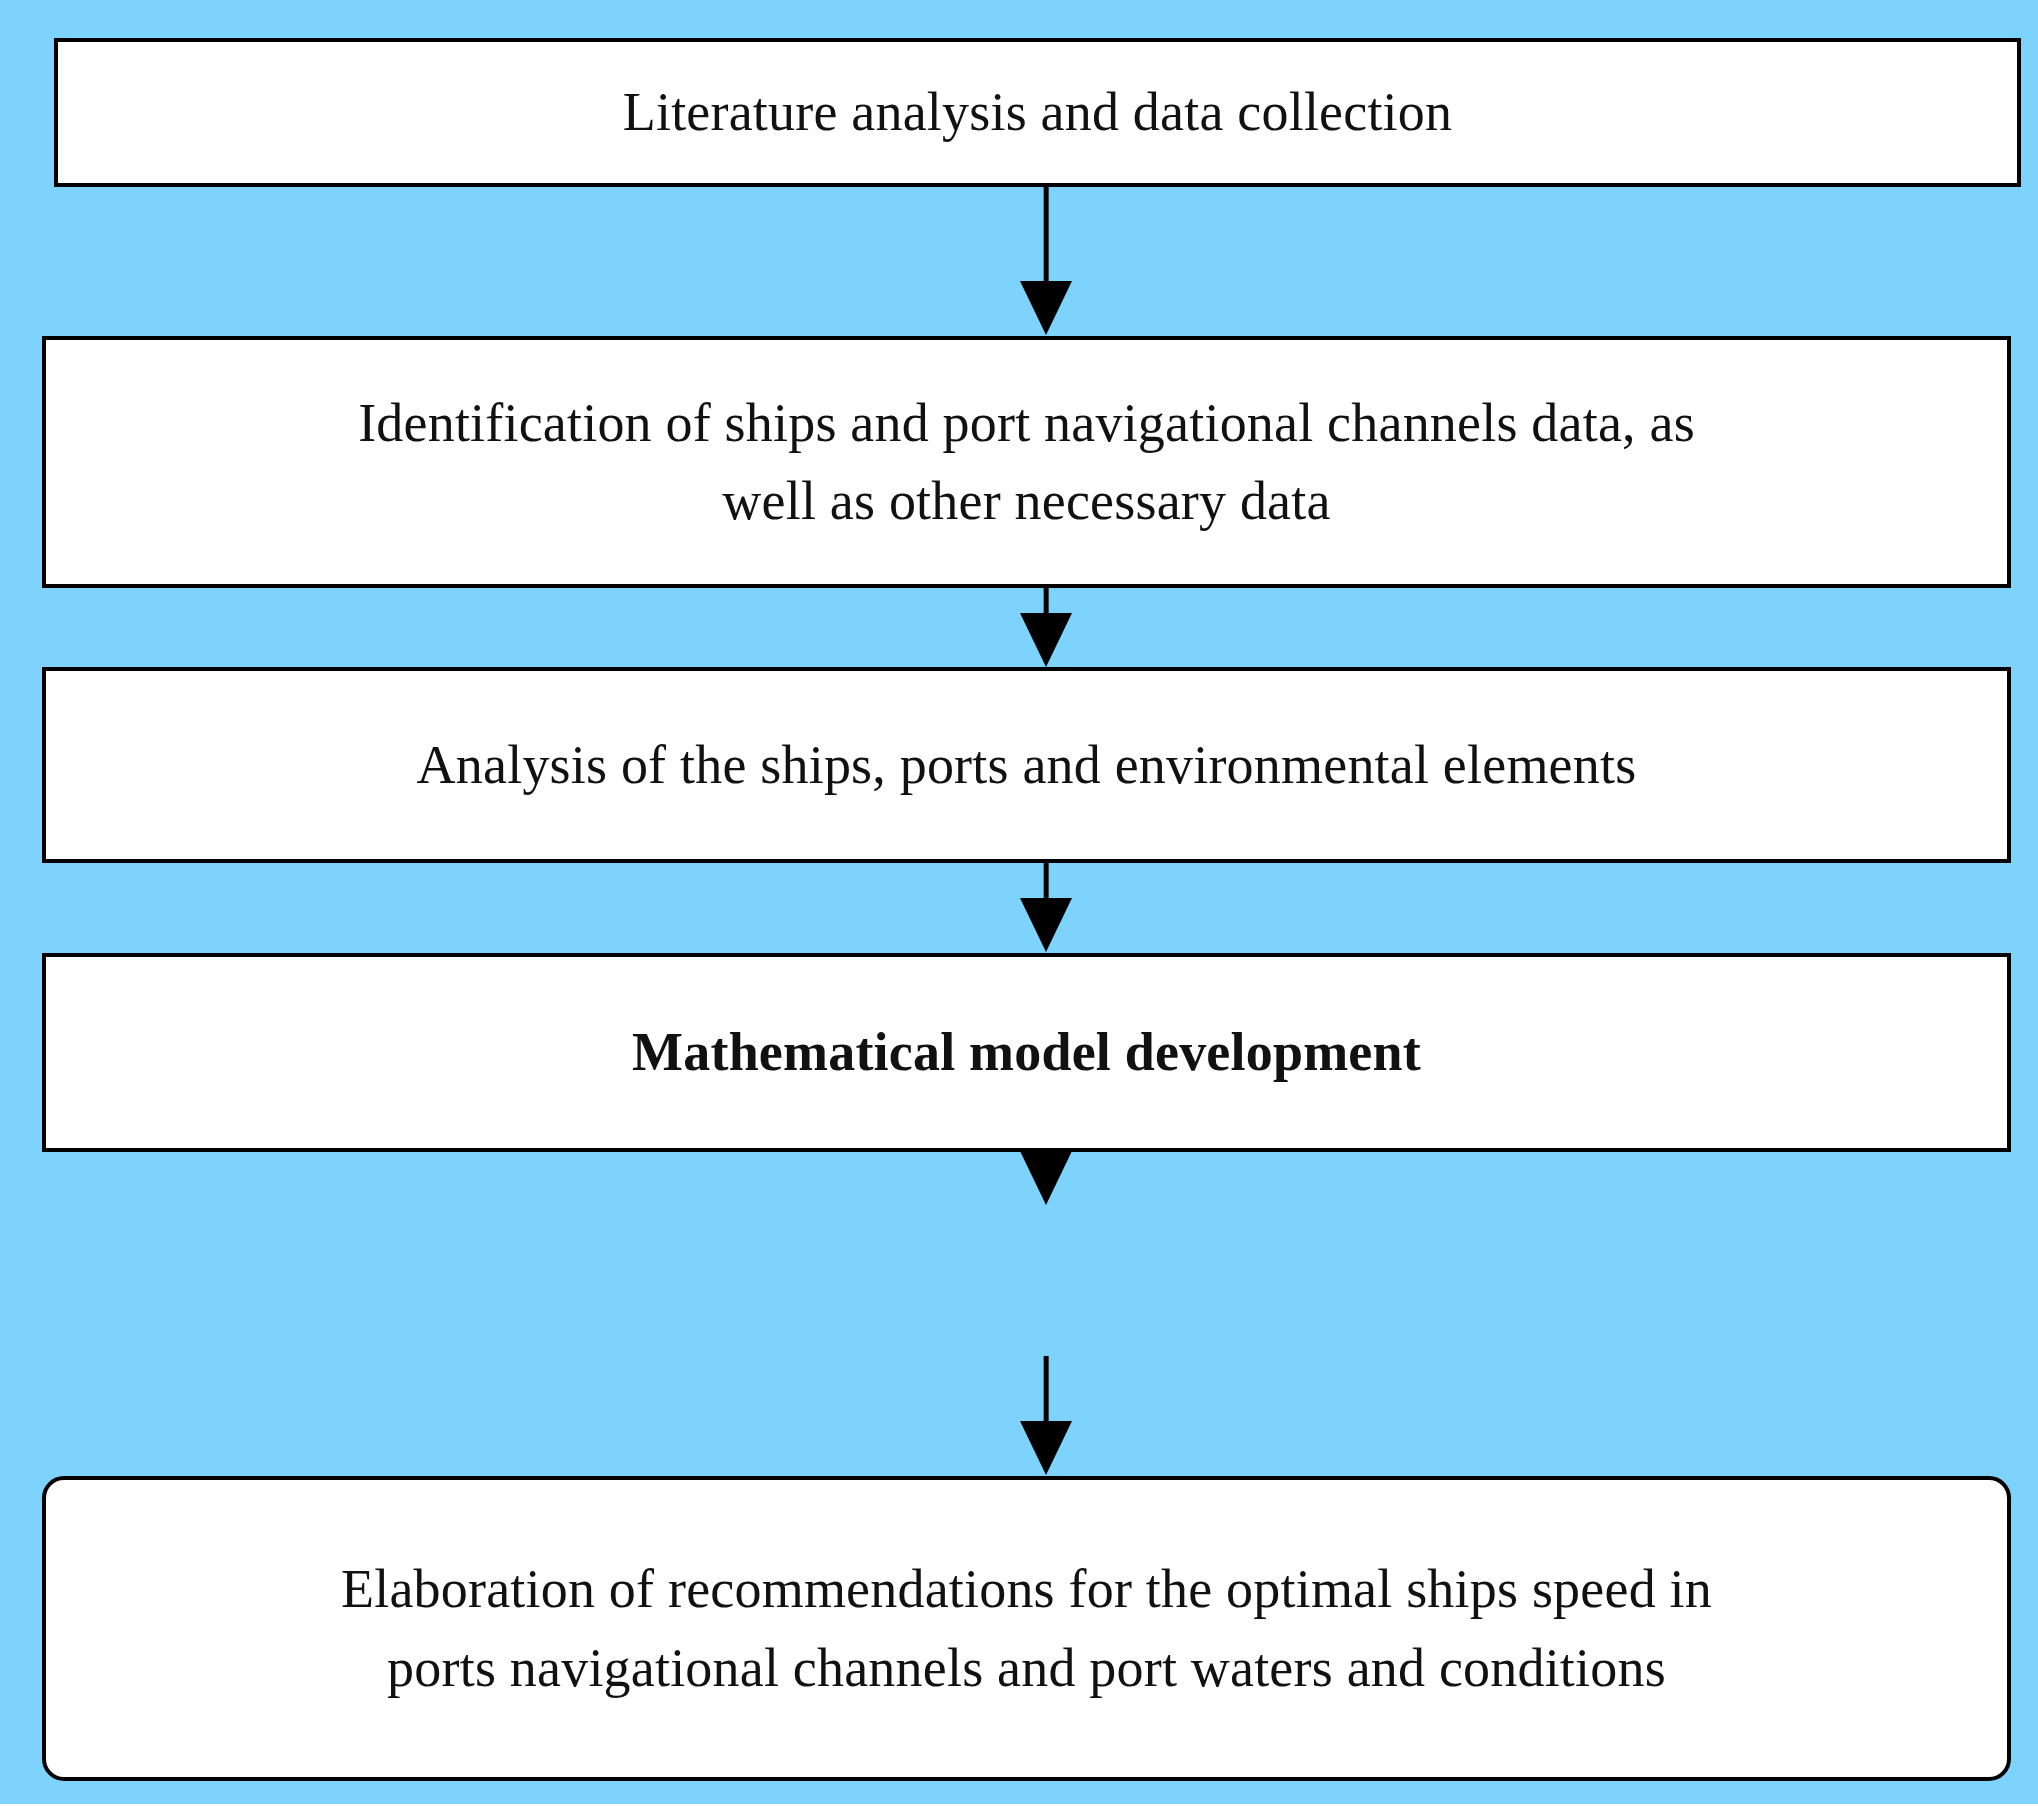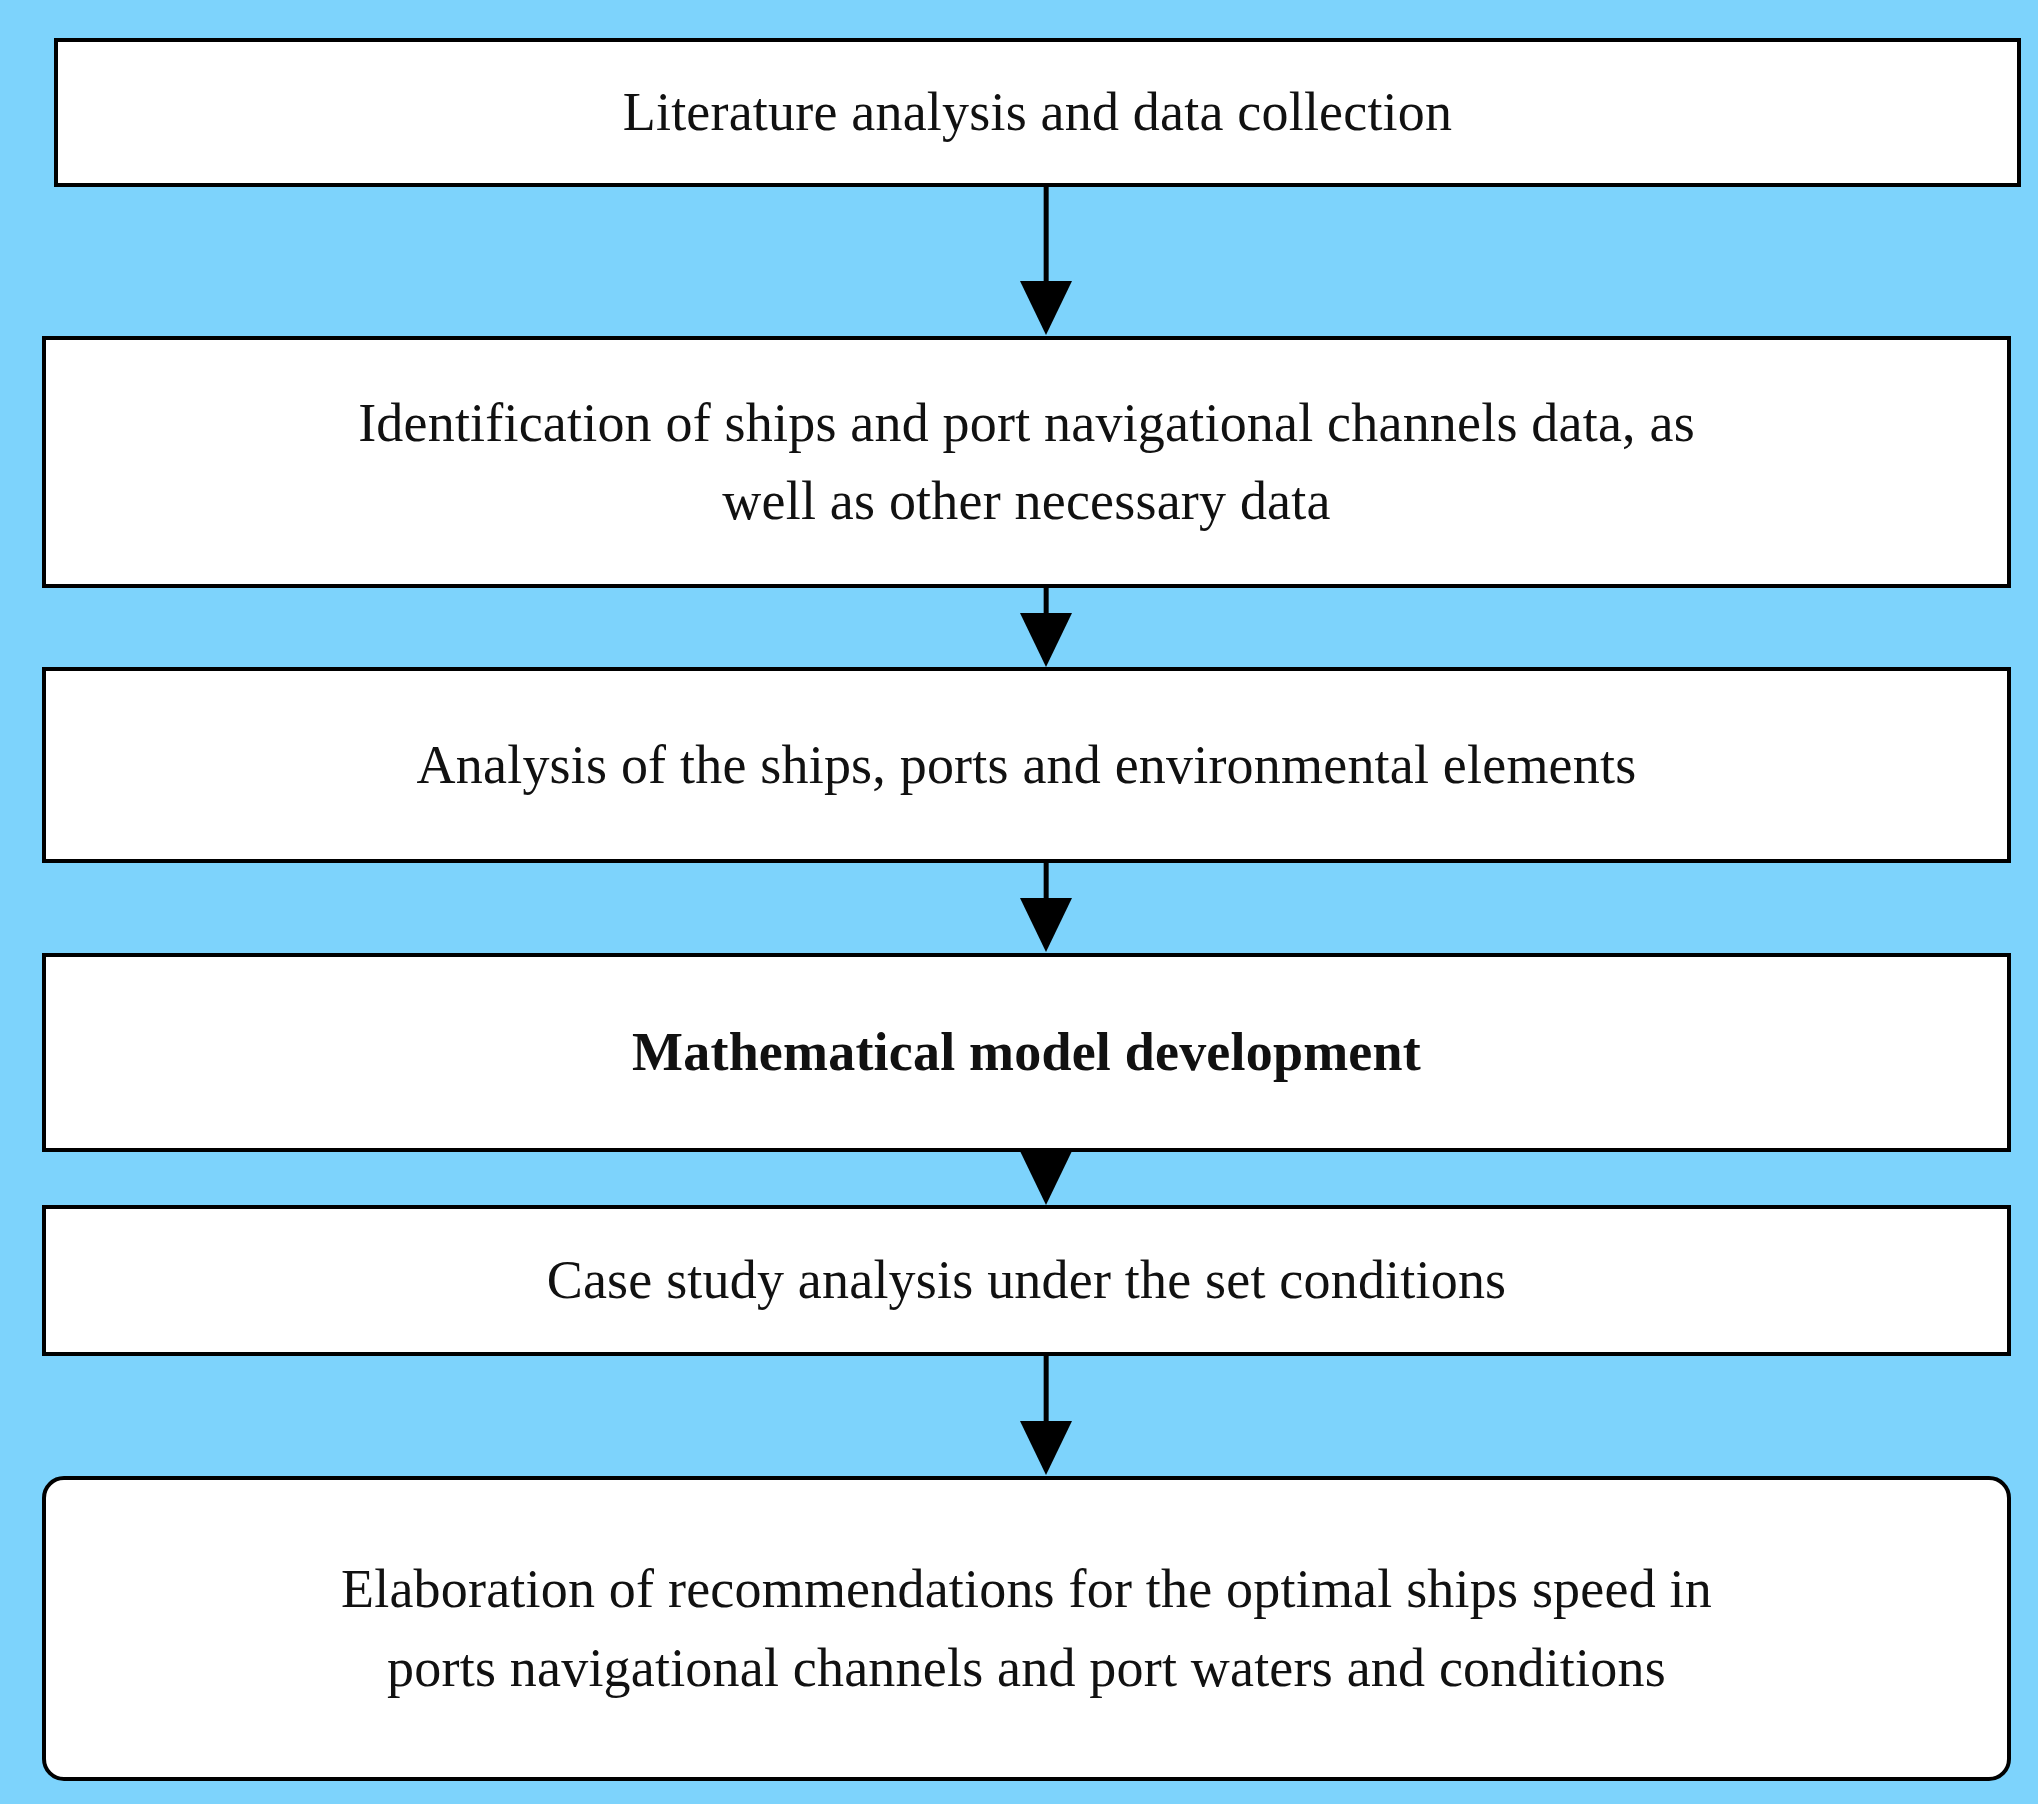--- a/index.html
+++ b/index.html
@@ -97,23 +97,20 @@
 
   <div class="flow-node" id="node-3" style="left: 42px; top: 953px; width: 1969px; height: 199px; font-weight: bold;">
     <span class="flow-node-label">Mathematical model development</span>
   </div>
 
   <div class="flow-connector" id="conn-3" style="left: 1046px; top: 1151px;">
     <div class="conn-line" style="height: 0px;"></div>
     <div class="conn-head" style="top: 0px;"></div>
   </div>
 
-  <div class="flow-node" id="node-4" style="left: 42px; top: 1205px; width: 1969px; height: 151px;">
-    <span class="flow-node-label">Case study analysis under the set conditions</span>
-  </div>
 
   <div class="flow-connector" id="conn-4" style="left: 1046px; top: 1356px;">
     <div class="conn-line" style="height: 65px;"></div>
     <div class="conn-head" style="top: 65px;"></div>
   </div>
 
   <div class="flow-node" id="node-5" style="left: 42px; top: 1476px; width: 1969px; height: 305px; border-radius: 22px;">
     <span class="flow-node-label">Elaboration of recommendations for the optimal ships speed in
 ports navigational channels and port waters and conditions</span>
   </div>

